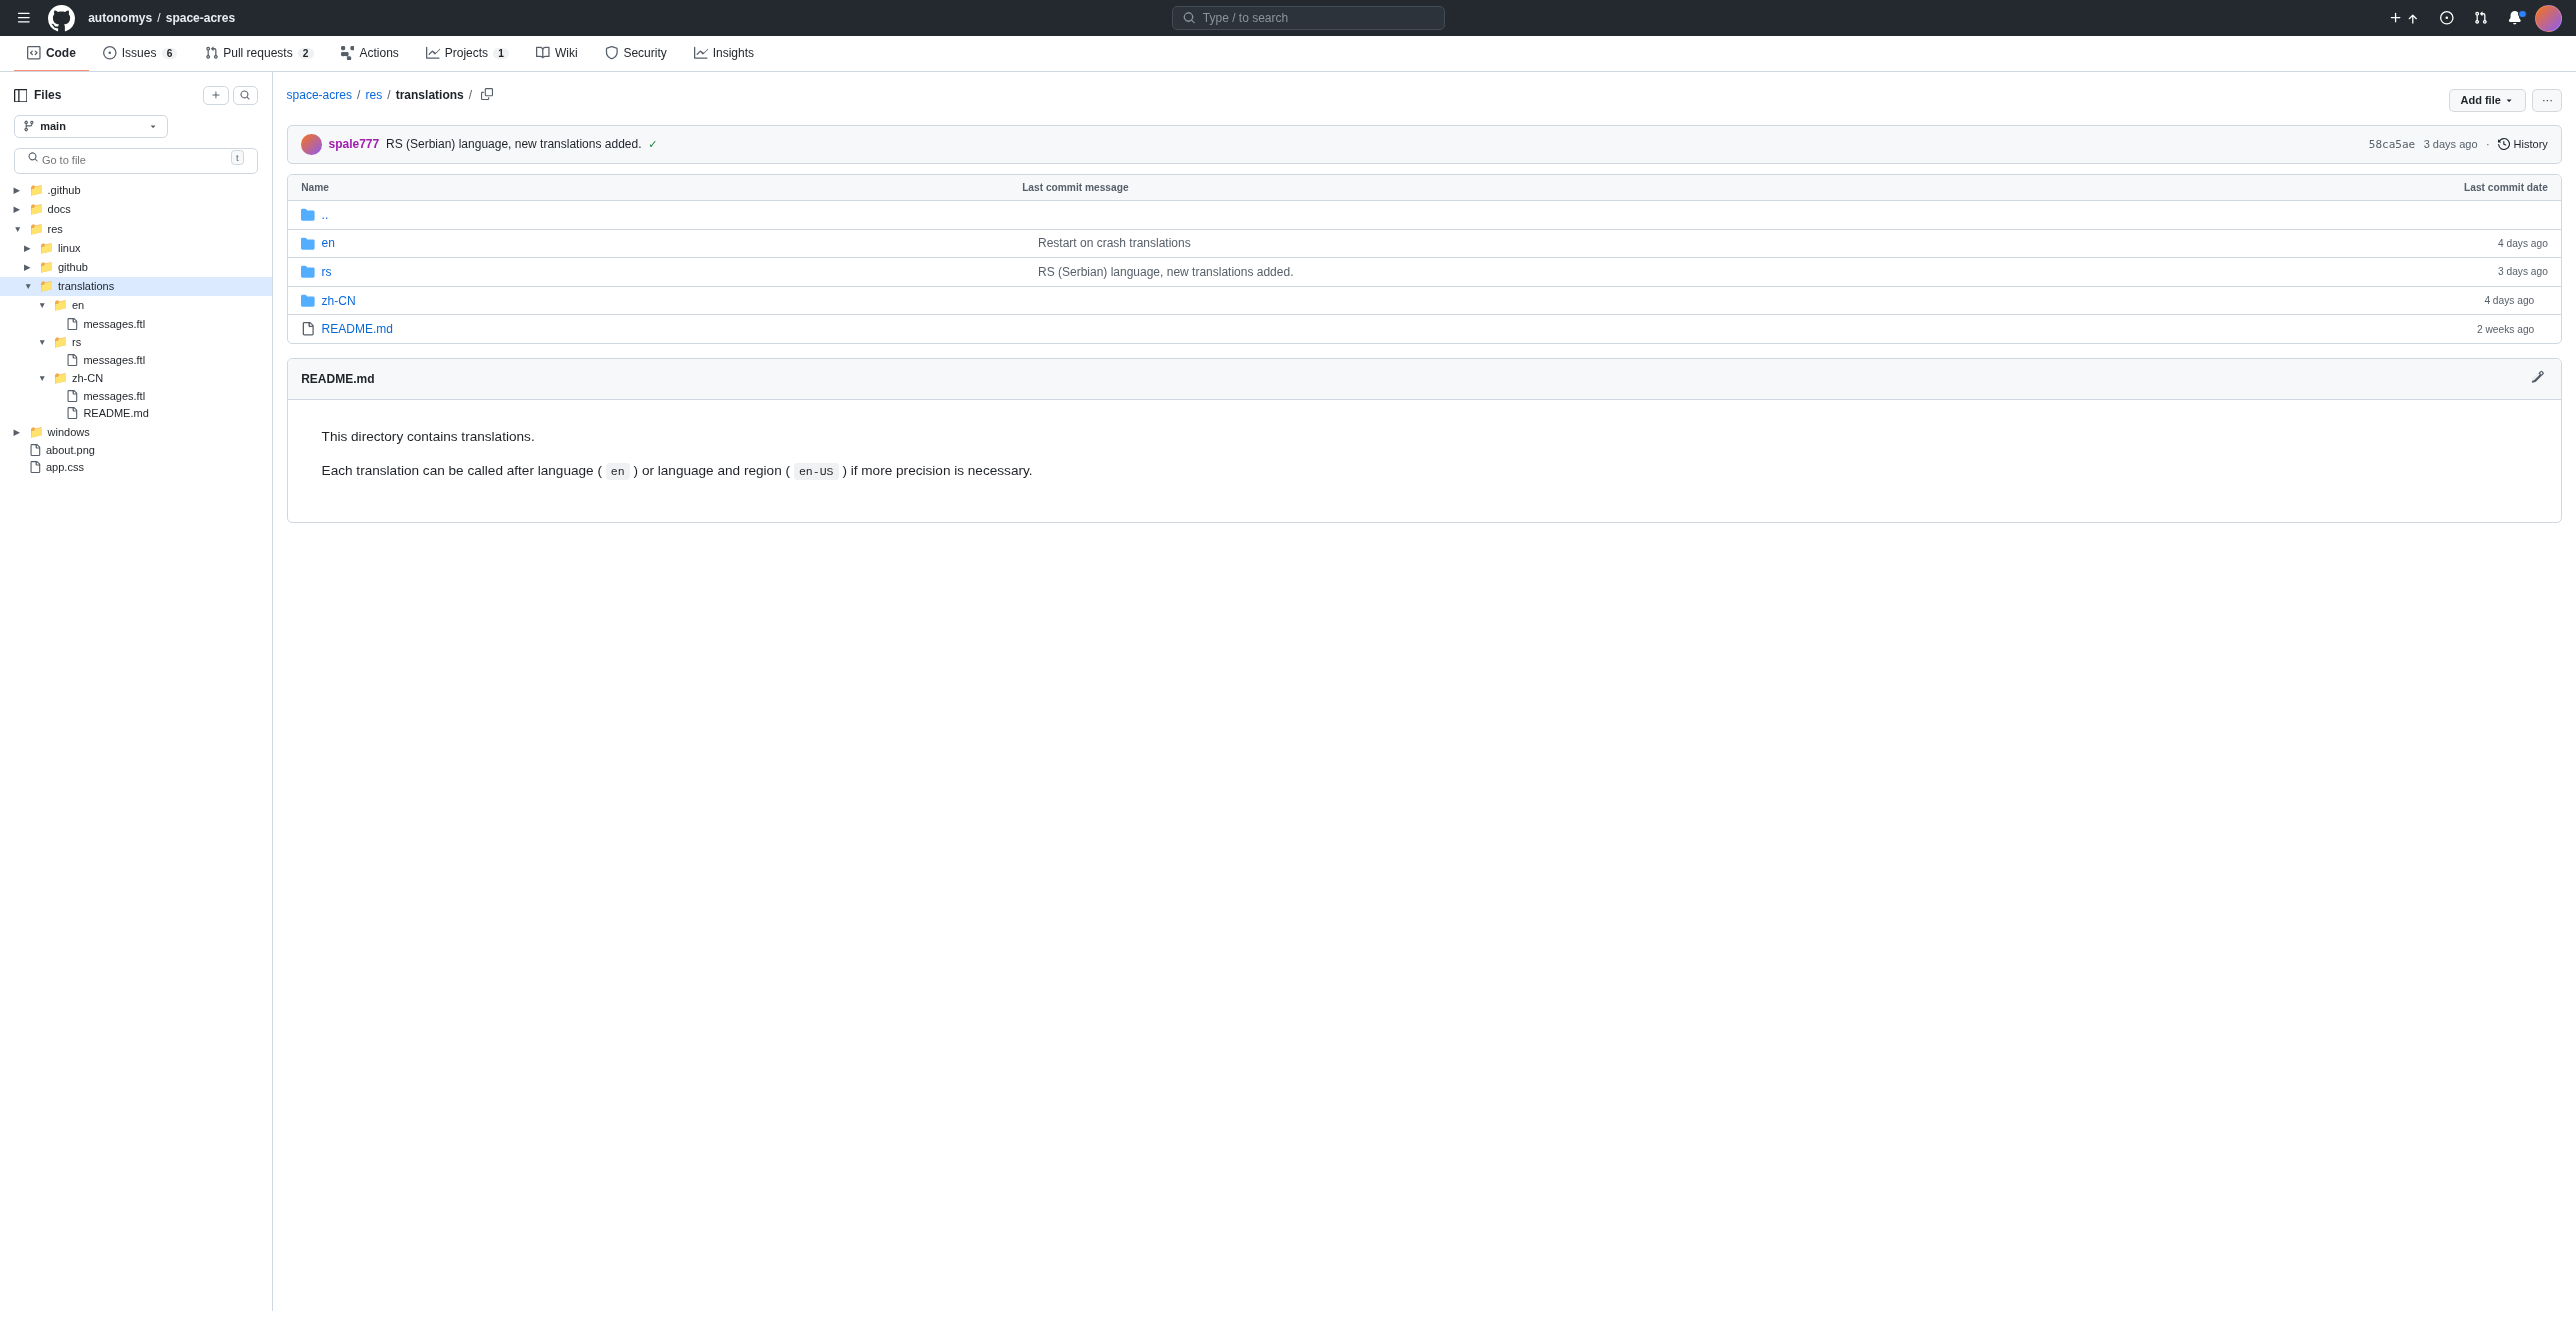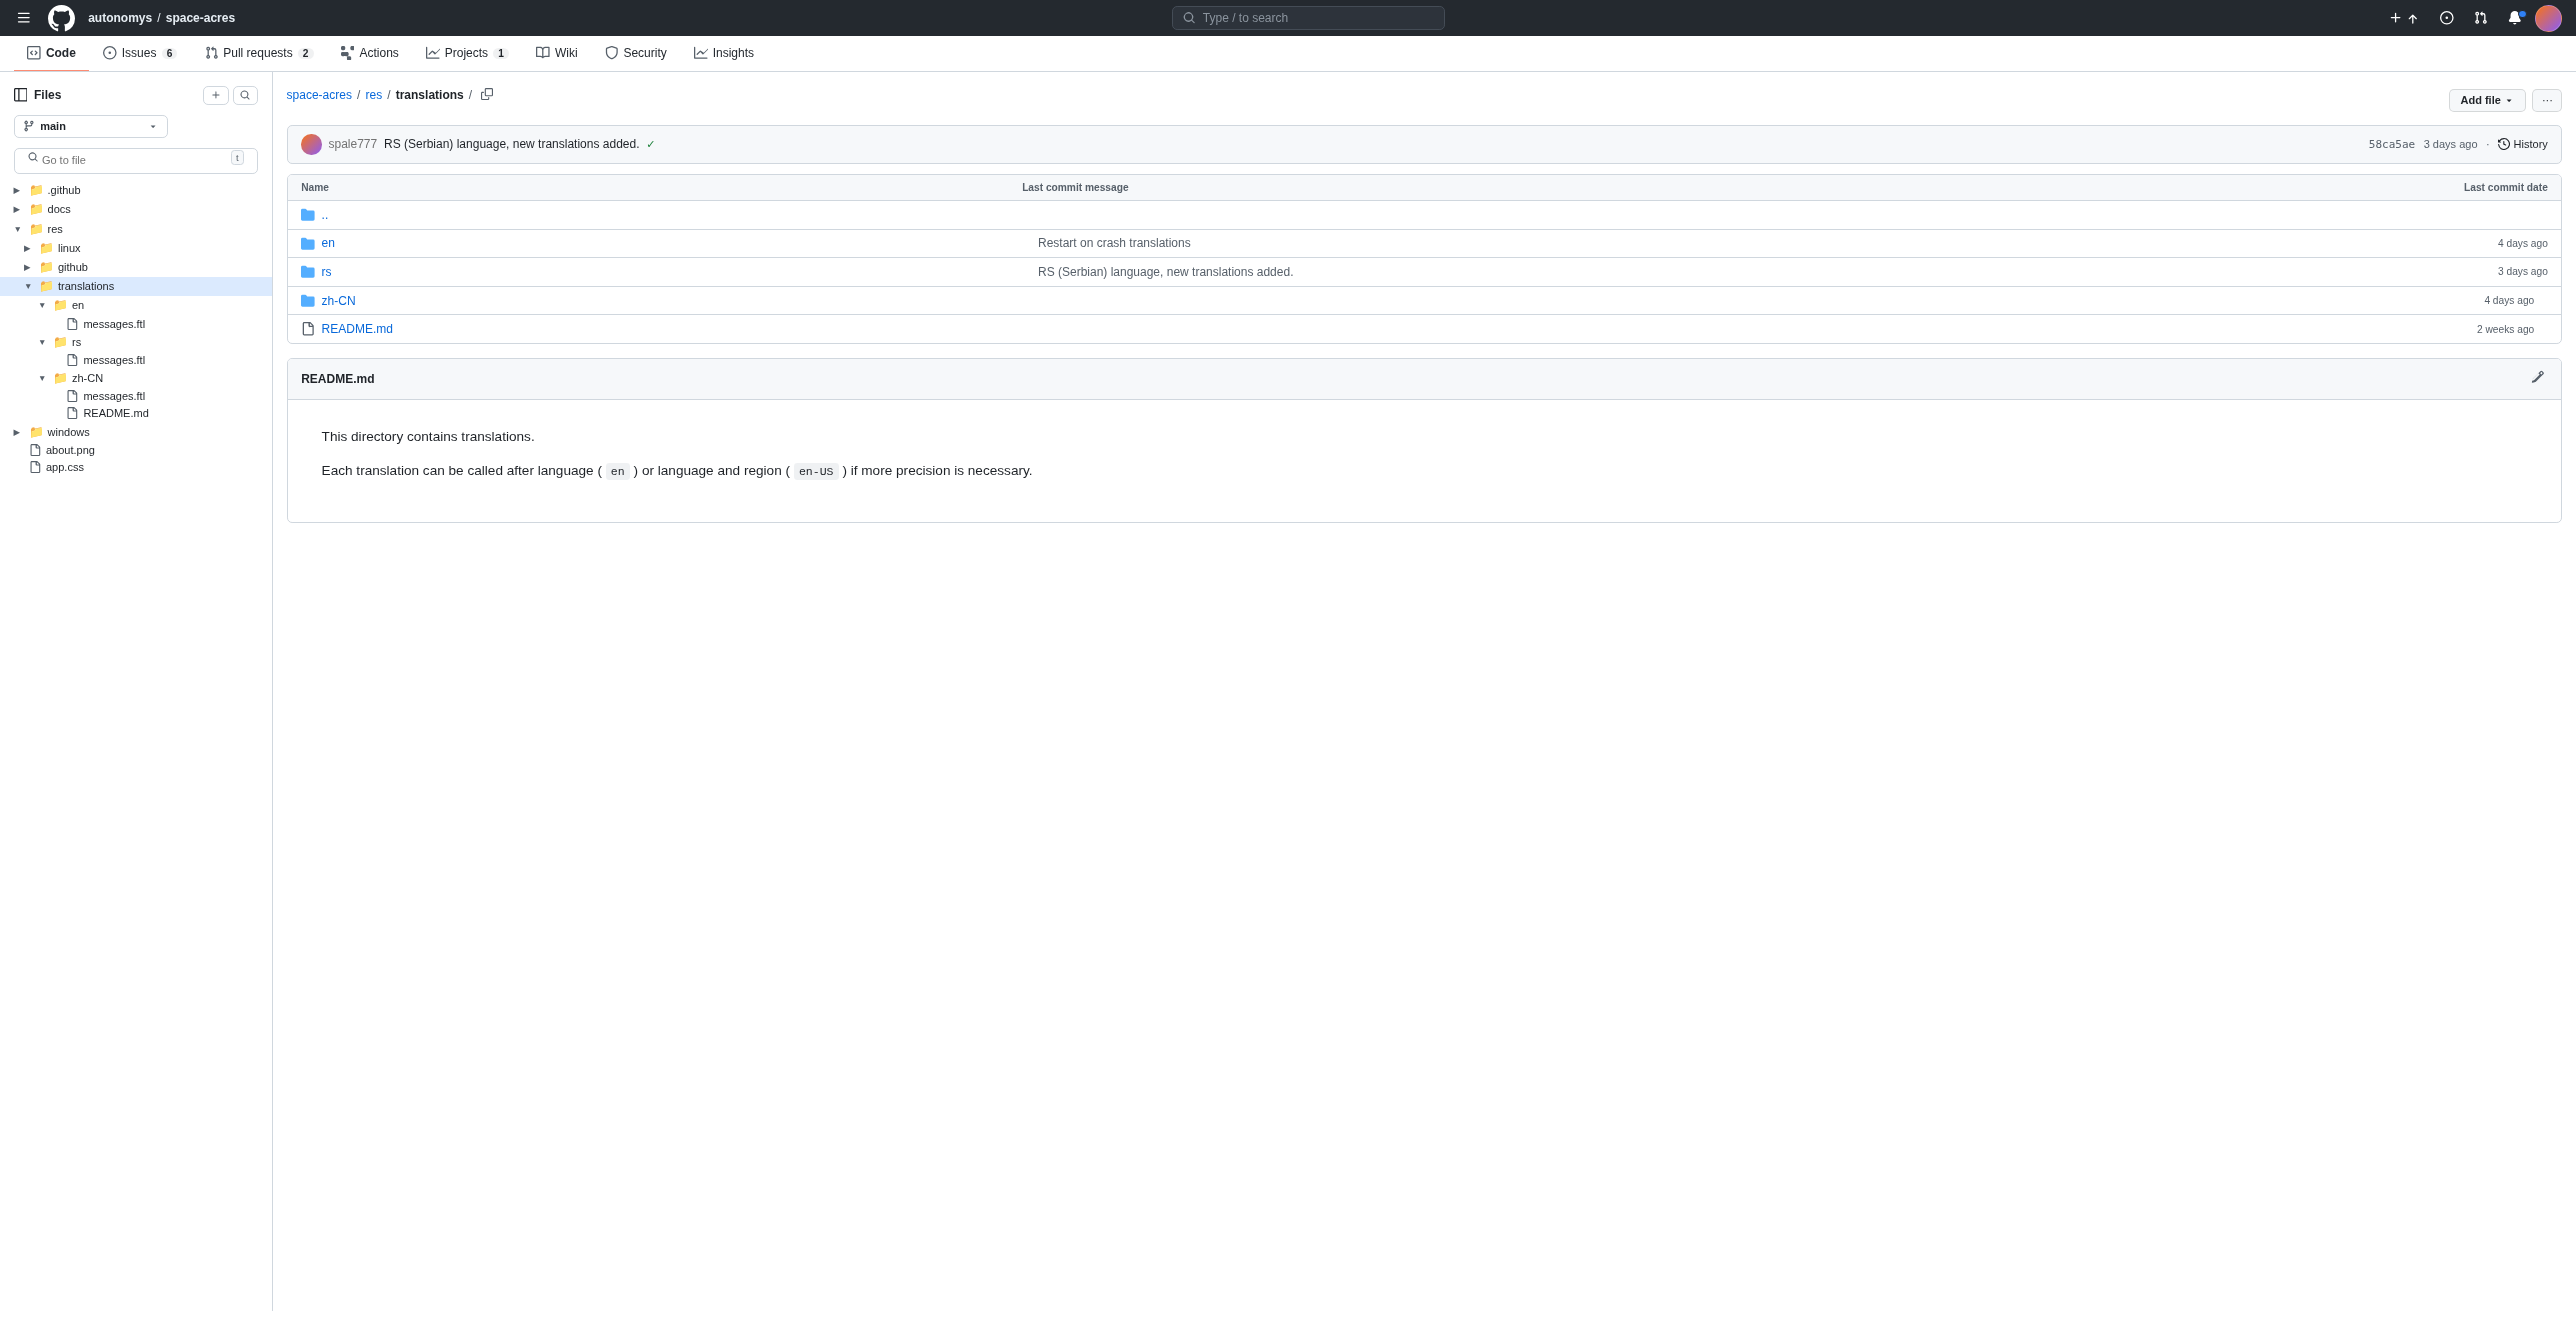--- a/index.html
+++ b/index.html
@@ -53,21 +53,21 @@
     
     .content { flex: 1; padding: 13.6px; overflow-y: auto; }
 
     
     .content-breadcrumb { display: flex; align-items: center; gap: 5.1px; margin-bottom: 10.2px; font-size: 12px; }
     .content-breadcrumb a { color: #0969da; text-decoration: none; }
     .content-breadcrumb-sep { color: #57606a; }
     .content-breadcrumb-current { font-weight: 600; }
     .copy-icon { color: #57606a; cursor: pointer; background: none; border: none; padding: 1.7px 3.4px; }
     .commit-avatar { width: 20.5px; height: 20.5px; border-radius: 50%; background: linear-gradient(135deg, #f97316, #8b5cf6); flex-shrink: 0; }
-    .commit-author { font-weight: 400; color: #737373; }
+    .commit-author { font-weight: 700; color: #a21caf; }
     .commit-check { color: #1a7f37; font-size: 11px; }
     .history-btn { display: flex; align-items: center; gap: 3.4px; color: #1f2328; font-size: 11px; cursor: pointer; background: none; border: none; }
     .add-file-btn { display: flex; align-items: center; gap: 3.4px; background: #f6f8fa; border: 0.9px solid rgba(27,31,36,0.15); border-radius: 5.1px; padding: 4.3px 10.2px; font-size: 11px; font-weight: 600; cursor: pointer; color: #1f2328; }
     .more-btn { background: #f6f8fa; border: 0.9px solid rgba(27,31,36,0.15); border-radius: 5.1px; padding: 4.3px 8.5px; font-size: 11px; cursor: pointer; color: #1f2328; }
 
     
     .file-table { border: 0.9px solid #d0d7de; border-radius: 5.1px; margin-bottom: 13.6px; overflow: hidden; }
     .file-table-header { display: grid; grid-template-columns: 1fr 2fr auto; background: #f6f8fa; padding: 6.8px 13.6px; border-bottom: 0.9px solid #d0d7de; font-size: 10.2px; color: #57606a; font-weight: 600; }
     .file-table-row { display: grid; grid-template-columns: 1fr 2fr auto; padding: 6.8px 13.6px; border-bottom: 0.9px solid #d0d7de; align-items: center; gap: 13.6px; }
     .file-table-row:last-child { border-bottom: none; }
@@ -195,21 +195,21 @@
         <path d="M1.5 1.75V13.5h13.75a.75.75 0 0 1 0 1.5H.75a.75.75 0 0 1-.75-.75V1.75a.75.75 0 0 1 1.5 0Zm14.78 2.72-5.25 5.25a.75.75 0 0 1-1.06 0L7.5 7.06 4.28 10.28a.751.751 0 0 1-1.042-.018.751.751 0 0 1-.018-1.042l3.75-3.75a.75.75 0 0 1 1.06 0L11.5 7.94l4.72-4.72a.751.751 0 0 1 1.042.018.751.751 0 0 1 .018 1.042Z"></path>
       </svg>
     <span>Insights</span>
   </a>
 </nav>
 
 <div class="main-layout">
 
   <aside class="sidebar">
     <div class="sidebar-header">
-      <div style="display:flex;gap:6.8px;">
+      <div style="display:flex;align-items:center;gap:6.8px;">
         <svg width="13.6" height="13.6" viewBox="0 0 16 16" fill="currentColor">
             <path d="M0 1.75C0 .784.784 0 1.75 0h12.5C15.216 0 16 .784 16 1.75v12.5A1.75 1.75 0 0 1 14.25 16H1.75A1.75 1.75 0 0 1 0 14.25ZM6.5 6.5v8h7.75a.25.25 0 0 0 .25-.25V1.75a.25.25 0 0 0-.25-.25H6.5ZM5 14.5v-13h-3.25a.25.25 0 0 0-.25.25v12.5c0 .138.112.25.25.25Z"></path>
           </svg>
         <span class="sidebar-title">Files</span>
       </div>
       <div class="sidebar-header-icons">
         <button class="sidebar-header-btn">
           <svg width="10.2" height="10.2" viewBox="0 0 16 16" fill="currentColor">
               <path d="M7.75 2a.75.75 0 0 1 .75.75V7h4.25a.75.75 0 0 1 0 1.5H8.5v4.25a.75.75 0 0 1-1.5 0V8.5H2.75a.75.75 0 0 1 0-1.5H7V2.75A.75.75 0 0 1 7.75 2Z"></path>
             </svg>

